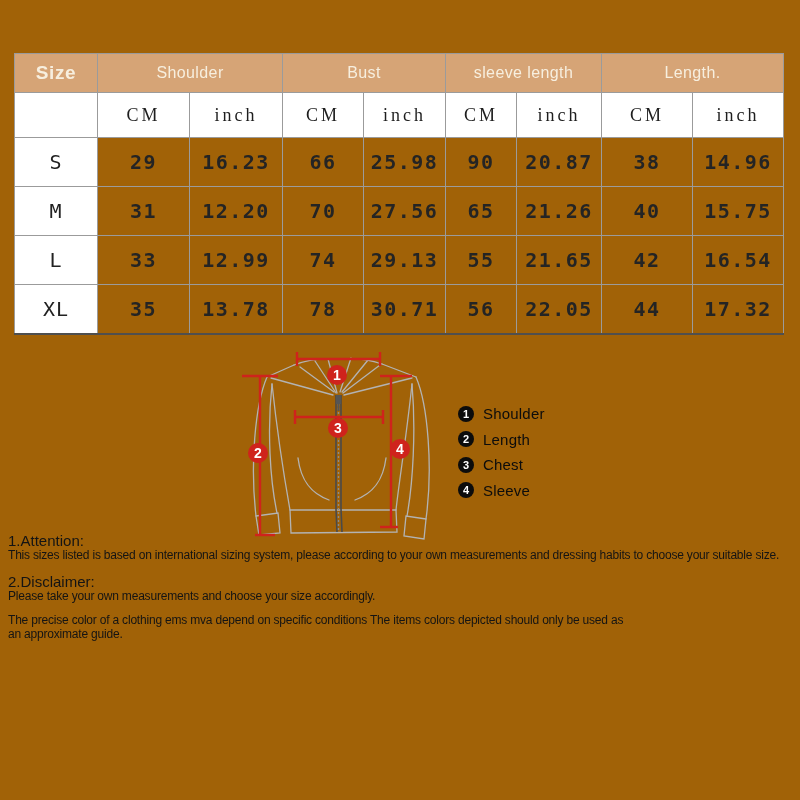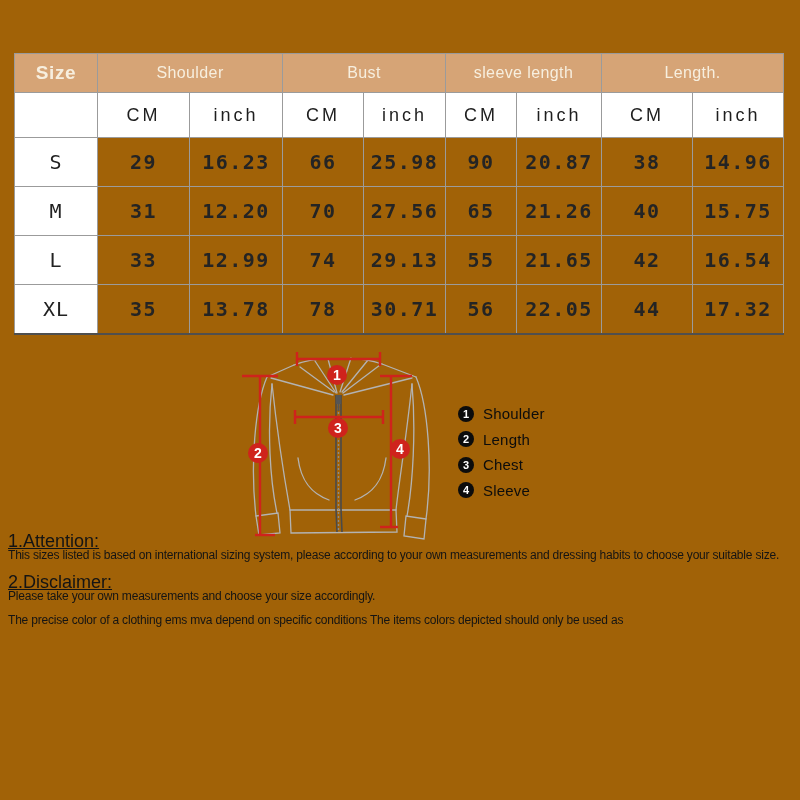--- a/index.html
+++ b/index.html
@@ -18,21 +18,21 @@
     border:1px solid #9b9b9b; text-align:center; vertical-align:middle; padding:0;
     overflow:hidden; white-space:nowrap;
   }
   .group-row th {
     height:38px; background:#d6a476; color:#f7efdf;
     font-size:16px; font-weight:400; letter-spacing:0.4px;
   }
   .group-row th.size-head { font-size:19px; font-weight:700; letter-spacing:0.6px; }
   .unit-row th {
     height:44px; background:#ffffff; color:#1e1e1e;
-    font-family:Liberation Sans, sans-serif; font-size:18px; font-weight:400;
+    font-family:Liberation Serif, serif; font-size:18px; font-weight:400;
     letter-spacing:3px;
   }
   .data-row th {
     height:48px; background:#ffffff; color:#222222;
     font-family:"DejaVu Sans Mono", monospace; font-size:20px; font-weight:400;
     letter-spacing:1px;
   }
   .data-row td {
     height:48px; color:#242424;
     font-family:"DejaVu Sans Mono", monospace; font-size:20px; font-weight:700;
@@ -47,21 +47,21 @@
   .legend-num {
     width:16px; height:16px; border-radius:50%; background:#0c0c0c; color:#ffffff;
     font-size:11px; font-weight:700; display:flex; align-items:center; justify-content:center;
     margin-right:9px; flex:0 0 auto;
   }
   .legend-label { font-size:15px; color:#0c0c0c; letter-spacing:0.2px; }
 
   
   .notes { position:absolute; left:8px; top:533px; width:790px; color:#141414; }
   .note-section { margin-bottom:11px; }
-  .note-title { font-size:18px; line-height:16px; white-space:nowrap;text-decoration:underline; }
+  .note-title { font-size:15px; line-height:16px; white-space:nowrap; }
   .note-line { font-size:12px; line-height:13.5px; letter-spacing:-0.2px; white-space:nowrap; }
 </style>
 </head>
 <body>
 
 <div class="page">
 
   <table class="size-table">
     <colgroup>
       <col style="width:83px">
@@ -239,16 +239,17 @@
     <div class="note-section">
       <div class="note-title">1.Attention:</div>
       <div class="note-line">This sizes listed is based on international sizing system, please according to your own measurements and dressing habits to choose your suitable size.</div>
     </div>
     <div class="note-section">
       <div class="note-title">2.Disclaimer:</div>
       <div class="note-line">Please take your own measurements and choose your size accordingly.</div>
     </div>
     <div class="note-section">
       <div class="note-line">The precise color of a clothing ems mva depend on specific conditions The items colors depicted should only be used as</div>
+      <div class="note-line">an approximate guide.</div>
     </div>
   </div>
 
 </div>
 
 </body></html>

